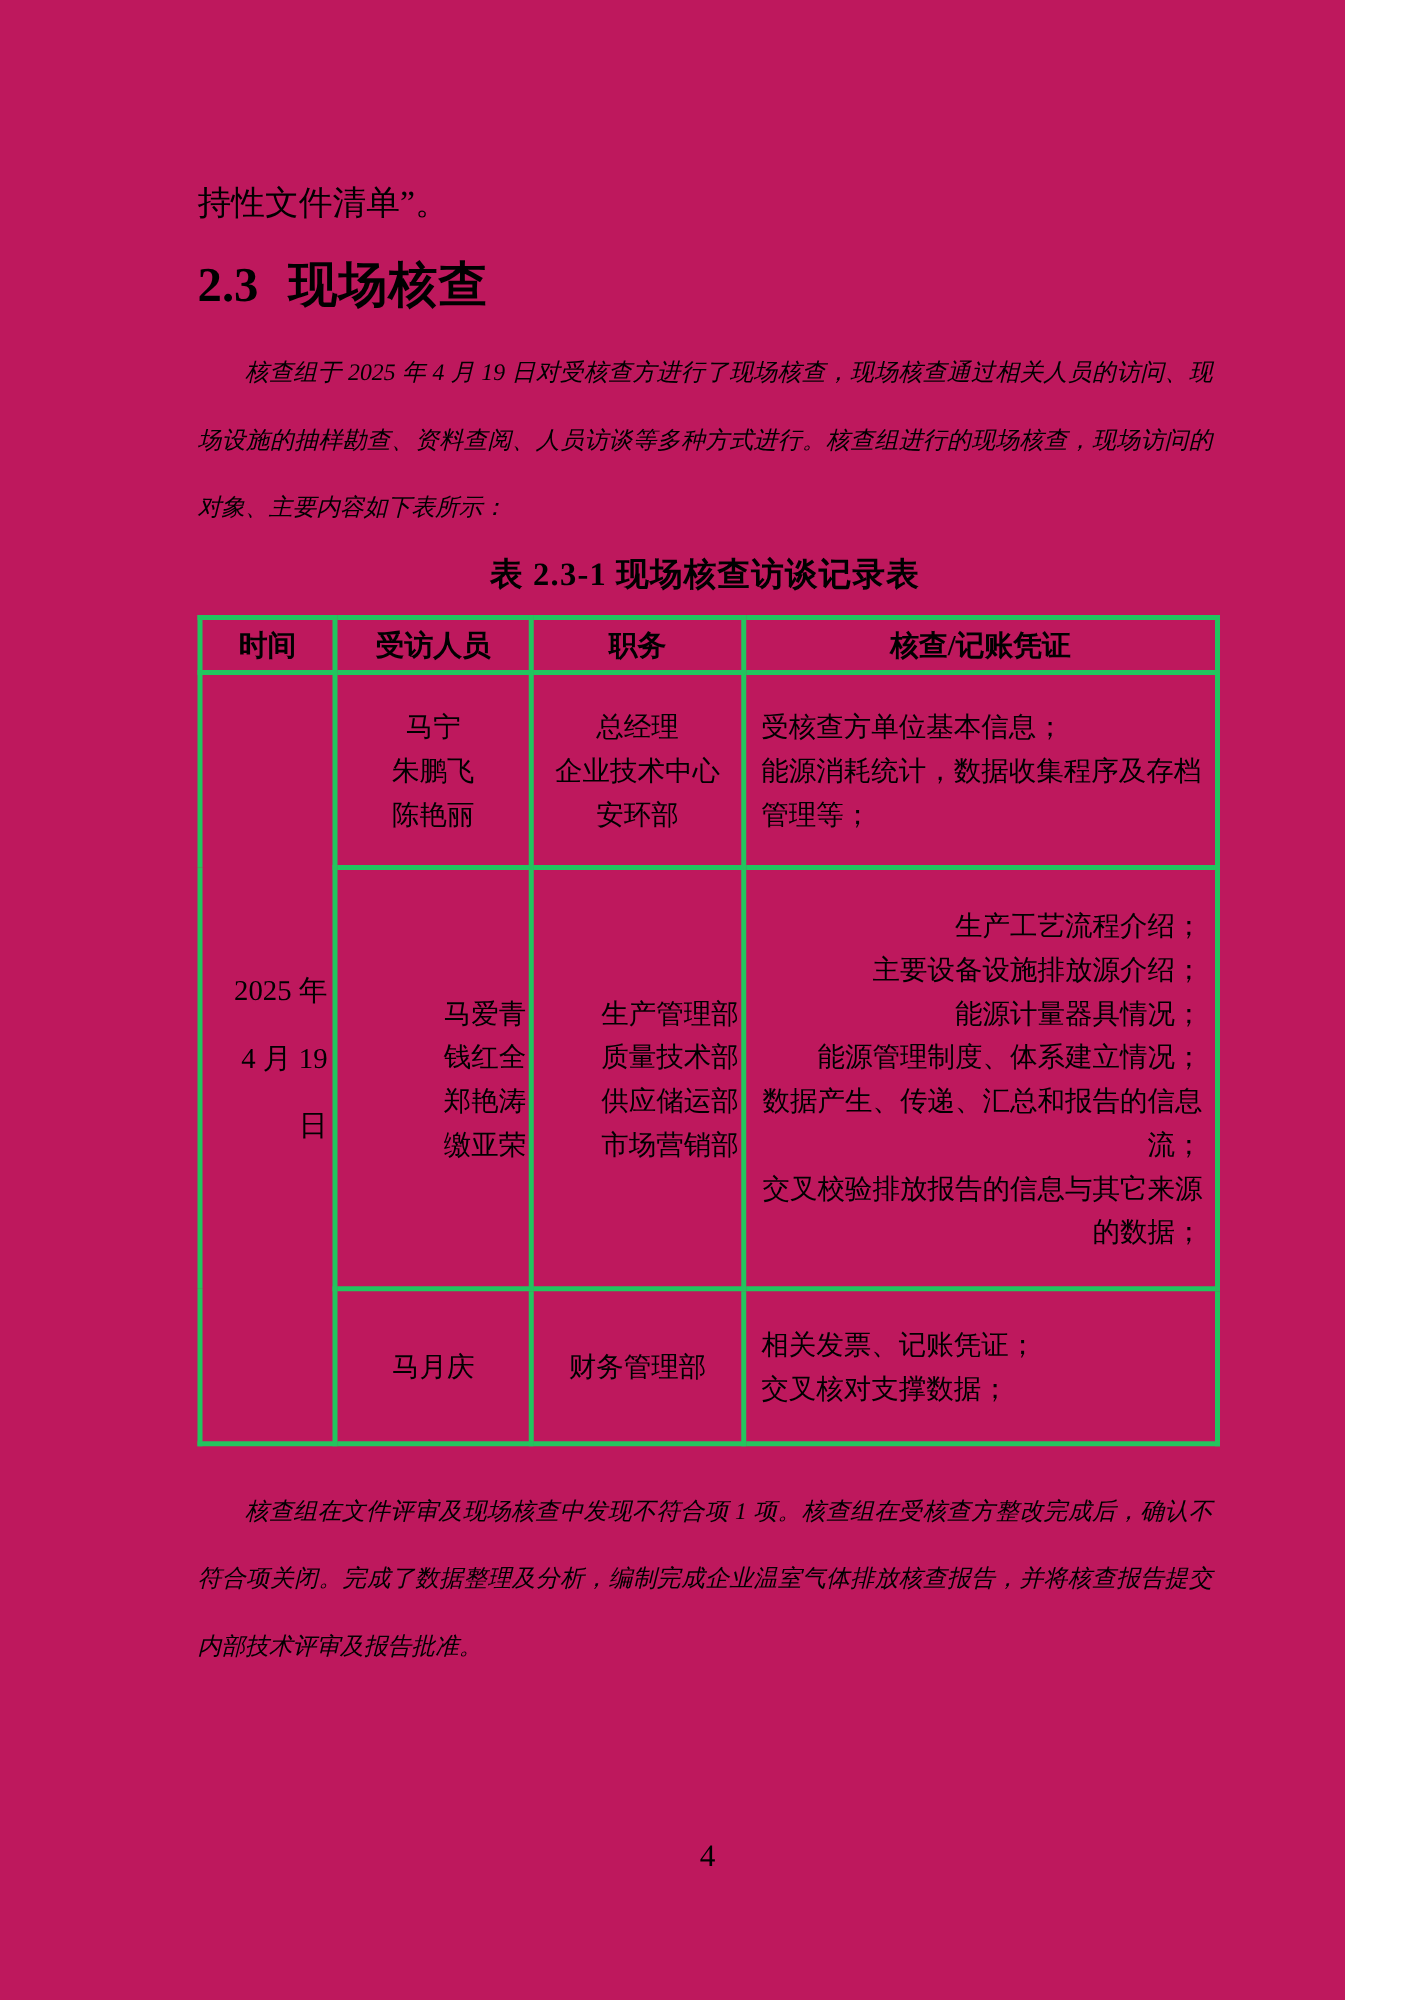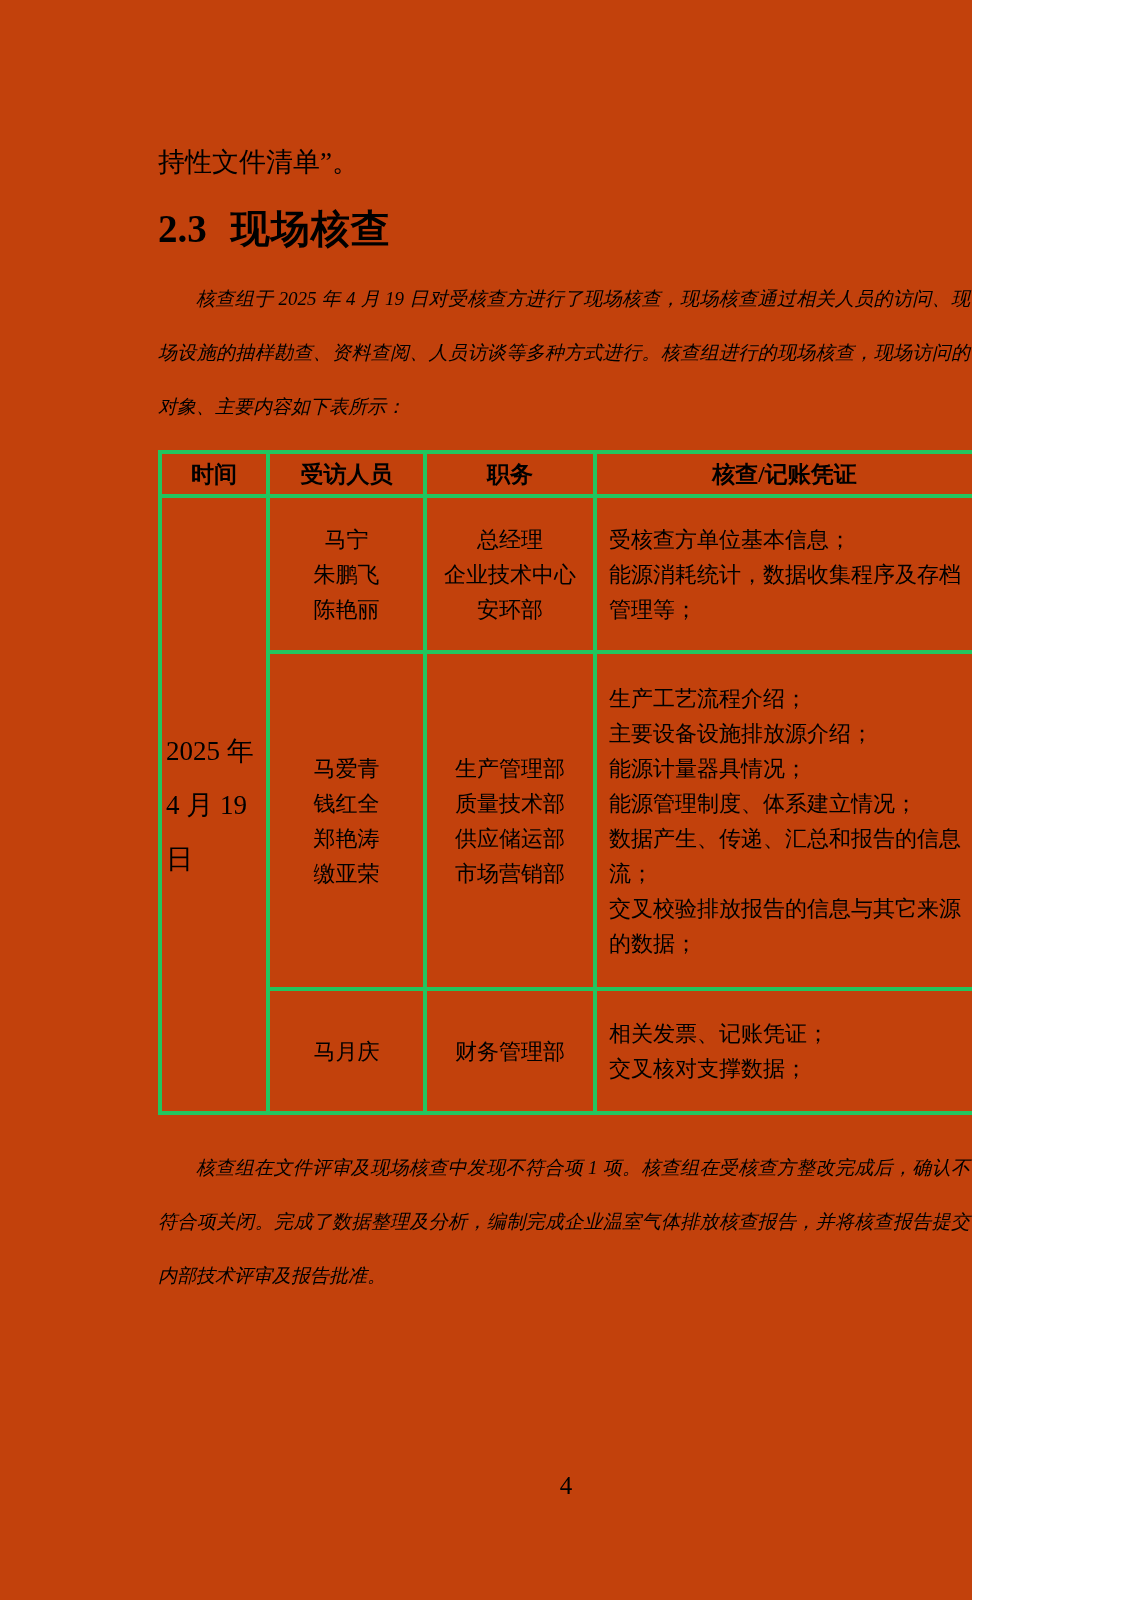--- a/index.html
+++ b/index.html
@@ -2,23 +2,23 @@
 <html><head>
 <meta charset="utf-8">
 <style>
   html, body {
     margin: 0;
     padding: 0;
     background: #ffffff;
   }
   .page {
     position: relative;
-    width: 972px;
+    width: 1076px;
     height: 1600px;
-    background: #c2410c;
+    background: #be185d;
     color: #000000;
     font-family: "Liberation Serif", "DejaVu Serif", serif;
     overflow: hidden;
   }
   .content {
     position: absolute;
     left: 158px;
     width: 812px;
     top: 0;
   }
@@ -81,27 +81,27 @@
     text-align: center;
     line-height: 35px;
     padding: 20px 2px;
   }
   td.cell-left {
     text-align: left;
     line-height: 35px;
     padding: 6px 10px 6px 12px;
   }
   td.time-cell {
-    text-align: left;
-    font-size: 27px;
+    text-align: right;
+    font-size: 23px;
     line-height: 54px;
     padding: 0 4px;
   }
   tr.row-1 td { height: 112px; }
-  tr.row-2 td { height: 293px; }
+  tr.row-2 td { height: 293px; text-align: right; }
   tr.row-3 td { height: 80px; }
   .col-time { width: 108px; }
   .col-person { width: 157px; }
   .col-duty { width: 170px; }
   .col-content { width: 379px; }
   .pageno {
     position: absolute;
     top: 1472px;
     left: 0;
     width: 1132px;
@@ -116,20 +116,21 @@
   <div class="content">
 
     <p class="cont-line">持性文件清单”。</p>
 
     <h2 class="heading">
       <span class="hnum">2.3</span><span class="htitle">现场核查</span>
     </h2>
 
     <p class="para">核查组于 2025 年 4 月 19 日对受核查方进行了现场核查，现场核查通过相关人员的访问、现场设施的抽样勘查、资料查阅、人员访谈等多种方式进行。核查组进行的现场核查，现场访问的对象、主要内容如下表所示：</p>
 
+    <div class="tcaption">表 2.3-1 现场核查访谈记录表</div>
 
     <table class="vtable">
       <colgroup>
         <col class="col-time">
         <col class="col-person">
         <col class="col-duty">
         <col class="col-content">
       </colgroup>
       <thead>
         <tr>

